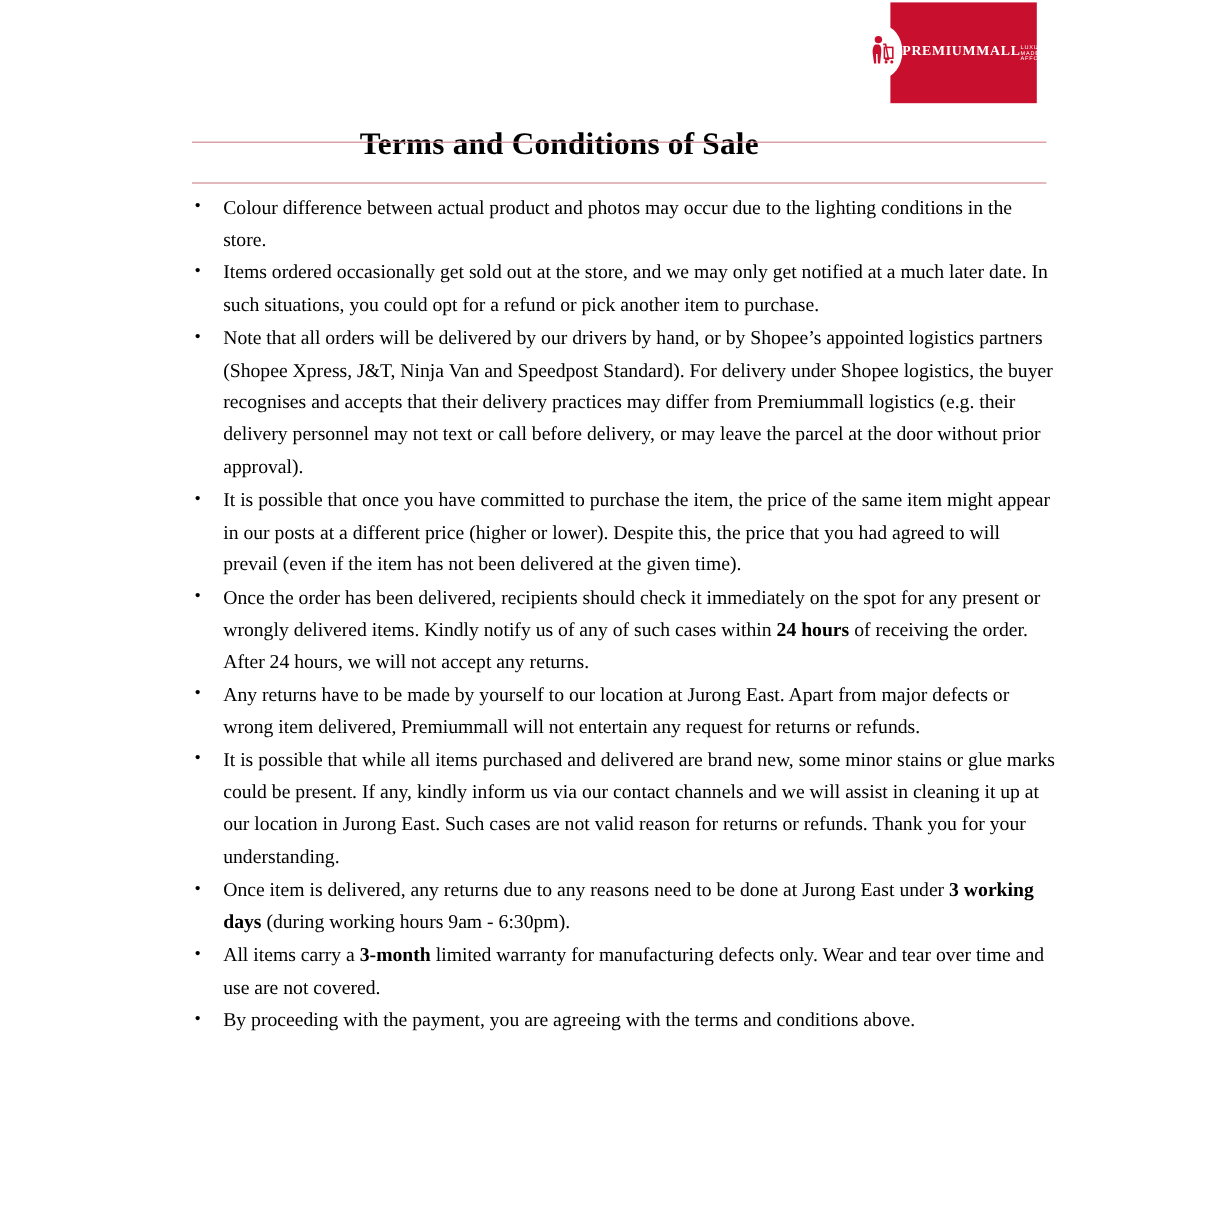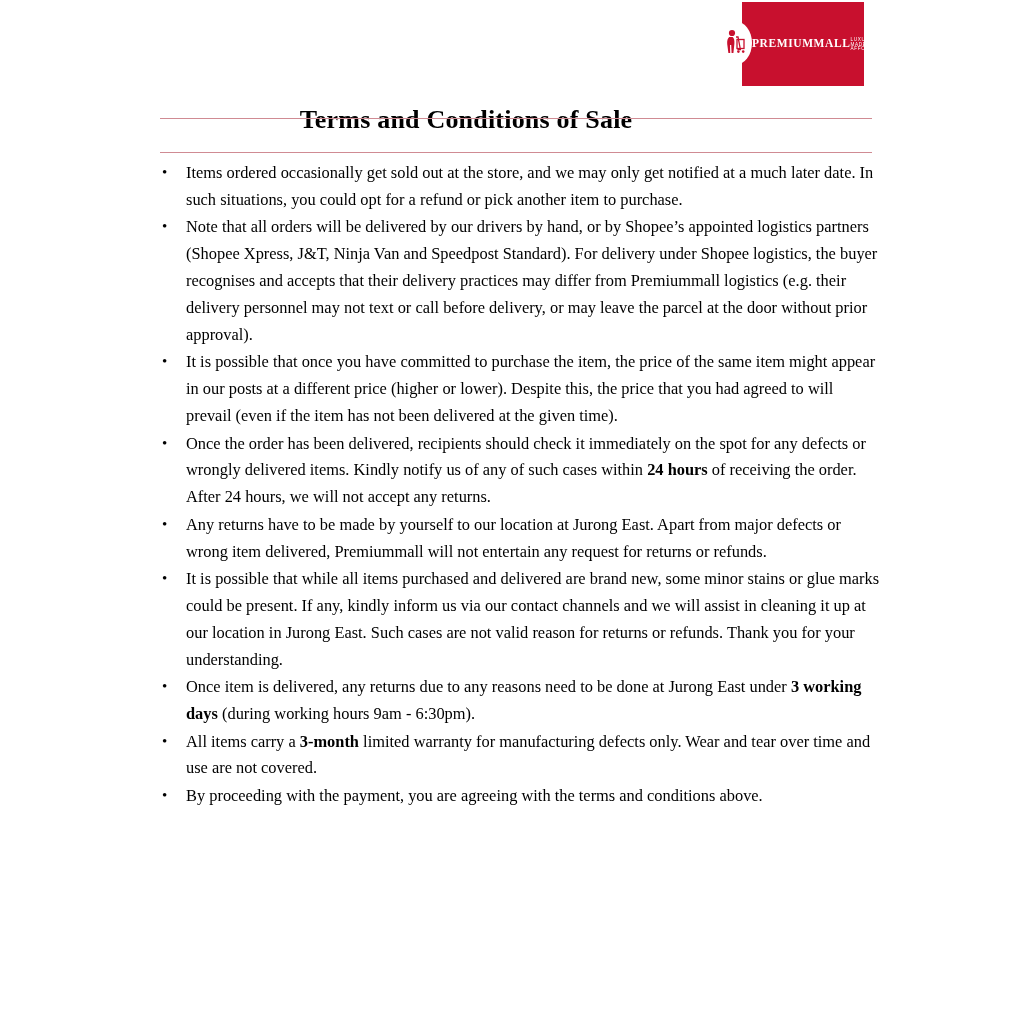--- a/index.html
+++ b/index.html
@@ -160,24 +160,25 @@
     </div>
   </div>
 
   <div class="title">Terms and Conditions of Sale</div>
 
   <div class="rule top"></div>
   <div class="rule bottom"></div>
 
   <div class="content">
     <ul class="bullets">
+        <li><span>Colour difference between actual product and photos may occur due to the lighting conditions in the store.</span></li>
         <li><span>Items ordered occasionally get sold out at the store, and we may only get notified at a much later date. In such situations, you could opt for a refund or pick another item to purchase.</span></li>
         <li><span>Note that all orders will be delivered by our drivers by hand, or by Shopee’s appointed logistics partners (Shopee Xpress, J&amp;T, Ninja Van and Speedpost Standard). For delivery under Shopee logistics, the buyer recognises and accepts that their delivery practices may differ from Premiummall logistics (e.g. their delivery personnel may not text or call before delivery, or may leave the parcel at the door without prior approval).</span></li>
         <li><span>It is possible that once you have committed to purchase the item, the price of the same item might appear in our posts at a different price (higher or lower). Despite this, the price that you had agreed to will prevail (even if the item has not been delivered at the given time).</span></li>
-        <li><span>Once the order has been delivered, recipients should check it immediately on the spot for any defects or wrongly delivered items. Kindly notify us of any of such cases within </span><b>24 hours</b><span> of receiving the order. After 24 hours, we will not accept any returns.</span></li>
+        <li><span>Once the order has been delivered, recipients should check it immediately on the spot for any present or wrongly delivered items. Kindly notify us of any of such cases within </span><b>24 hours</b><span> of receiving the order. After 24 hours, we will not accept any returns.</span></li>
         <li><span>Any returns have to be made by yourself to our location at Jurong East. Apart from major defects or wrong item delivered, Premiummall will not entertain any request for returns or refunds.</span></li>
         <li><span>It is possible that while all items purchased and delivered are brand new, some minor stains or glue marks could be present. If any, kindly inform us via our contact channels and we will assist in cleaning it up at our location in Jurong East. Such cases are not valid reason for returns or refunds. Thank you for your understanding.</span></li>
         <li><span>Once item is delivered, any returns due to any reasons need to be done at Jurong East under </span><b>3 working days</b><span> (during working hours 9am - 6:30pm).</span></li>
         <li><span>All items carry a </span><b>3-month</b><span> limited warranty for manufacturing defects only. Wear and tear over time and use are not covered.</span></li>
         <li><span>By proceeding with the payment, you are agreeing with the terms and conditions above.</span></li>
       </ul>
   </div>
 
 </div>
 

